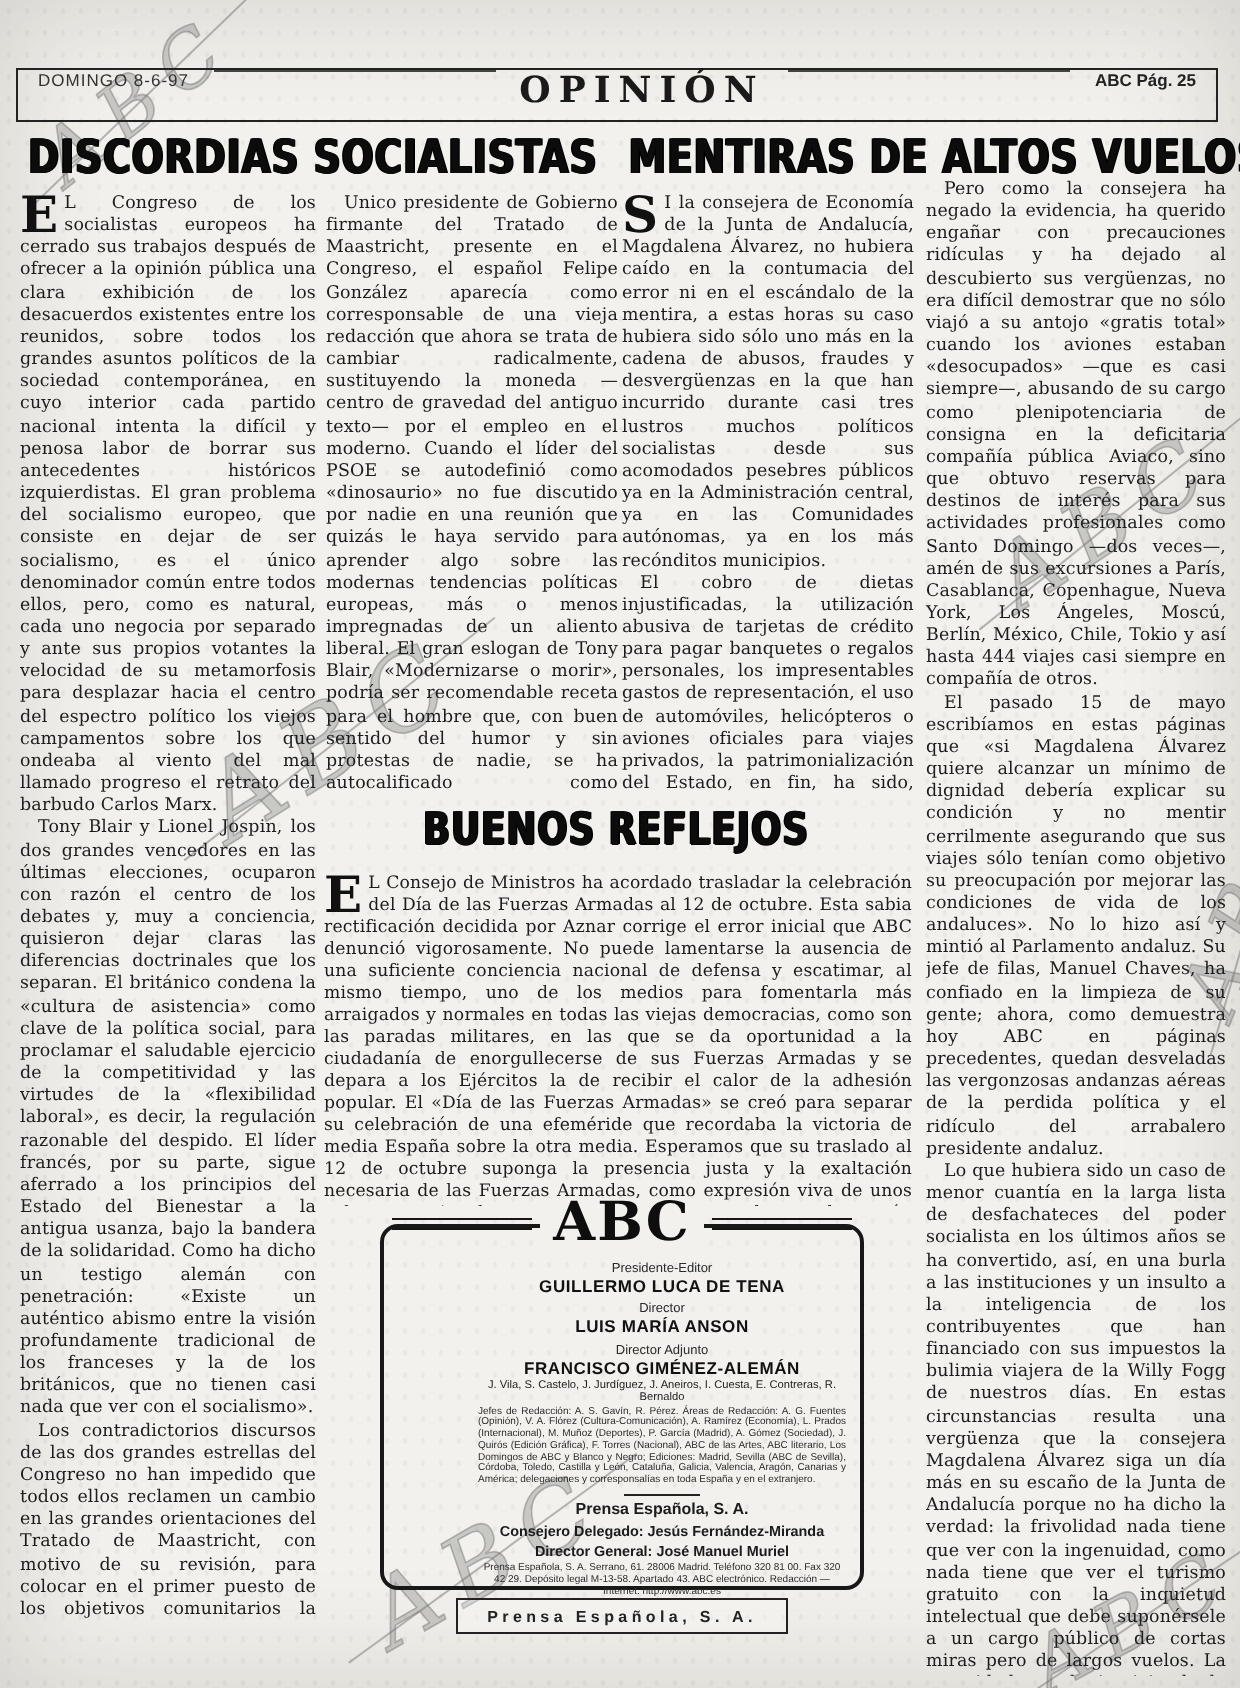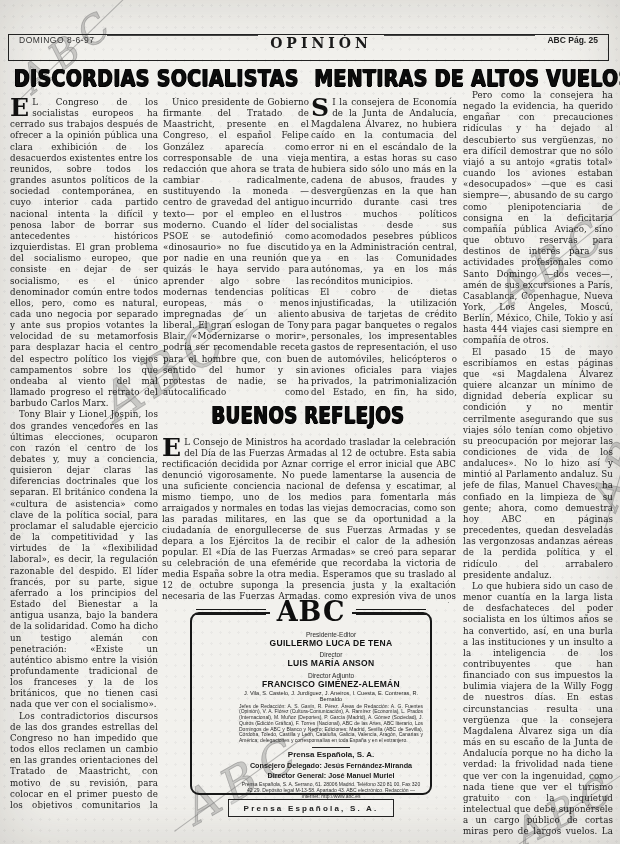--- a/index.html
+++ b/index.html
@@ -12,21 +12,21 @@
     font-family:"DejaVu Serif", serif; color:#1b1b1b;
   }
   
   .hdr{
     position:absolute; left:8px; top:34px; width:601px; height:27px;
     border:1.6px solid #222; display:flex; align-items:flex-start; padding:0 10px; box-sizing:border-box;
     background:transparent;
   }
   .hdr .date{font-family:"Liberation Sans",sans-serif; font-size:8.5px; letter-spacing:.5px; color:#333; white-space:nowrap;}
   .hdr .pageref{font-family:"Liberation Sans",sans-serif; font-size:8.5px; font-weight:bold; color:#222; white-space:nowrap;}
-  .hdr .section{font-size:14px; font-weight:bold; letter-spacing:4px; color:#1a1a1a; white-space:nowrap;}
+  .hdr .section{font-size:18px; font-weight:bold; letter-spacing:4px; color:#1a1a1a; white-space:nowrap;}
   .hrule{flex:1; border-top:1.3px solid #444; margin:0 12px; height:0;}
   
   .headline{
     position:absolute; text-align:center; font-family:"DejaVu Sans",sans-serif;
     font-weight:700; font-size:20px; color:#0c0c0c; letter-spacing:.5px;
     transform:scaleY(1.18) scaleX(.94); transform-origin:center;
     text-shadow:.7px 0 0 #000, -.7px 0 0 #000, 0 .4px 0 #000;
     white-space:nowrap;
   }
   #hl-left{left:5px; top:66px; width:300px;}

